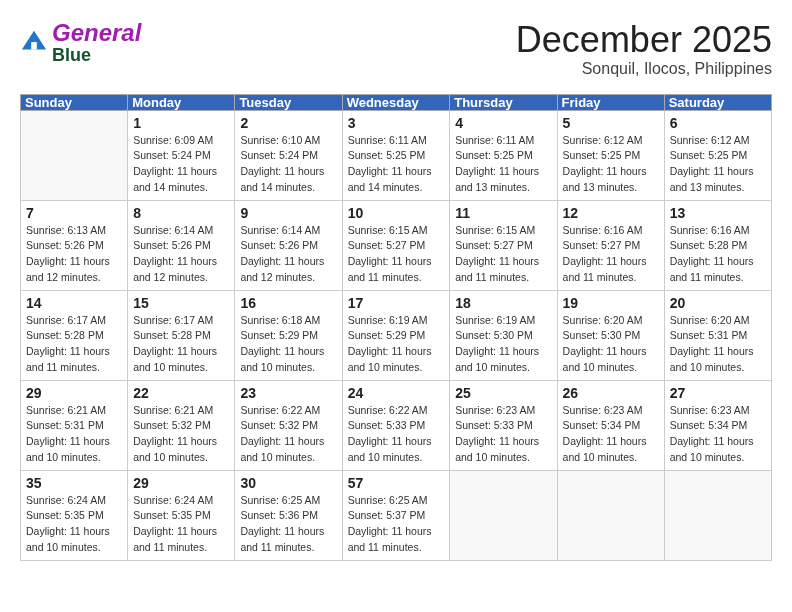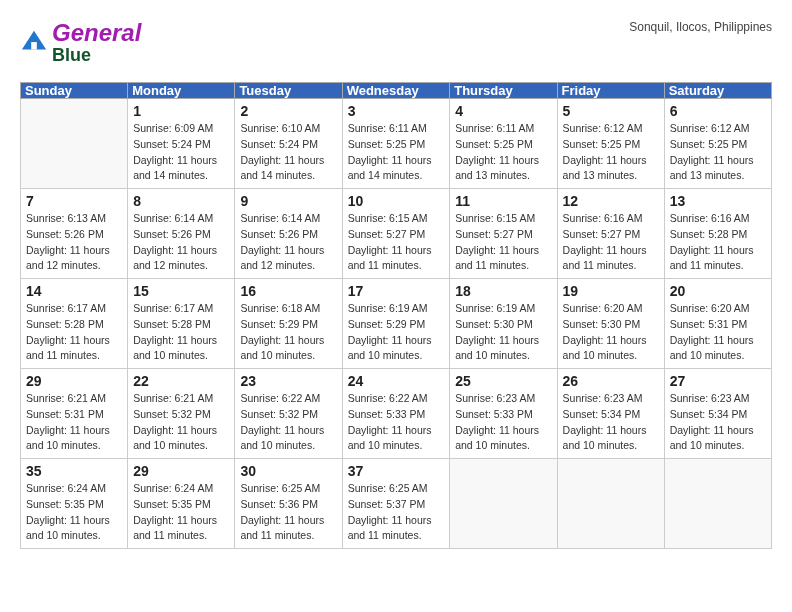--- a/index.html
+++ b/index.html
@@ -41,21 +41,21 @@
     .title-area {
       text-align: right;
     }
     .month-title {
       font-size: 36px;
       font-weight: normal;
       color: #222;
       line-height: 1.1;
     }
     .location-title {
-      font-size: 12px;
+      font-size: 16px;
       color: #444;
     }
     .calendar-table {
       width: 100%;
       border-collapse: collapse;
       font-size: 11px;
     }
     .calendar-table thead tr th {
       background: #3366bb;
       color: #fff;
@@ -100,20 +100,21 @@
     <div>
       <div>
         <span class="logo-text-general">General</span>
       </div>
       <div>
         <span class="logo-text-blue">Blue</span>
       </div>
     </div>
   </div>
   <div class="title-area">
+    <div class="month-title">December 2025</div>
     <div class="location-title">Sonquil, Ilocos, Philippines</div>
   </div>
 </div>
 
 <table class="calendar-table">
   <thead>
     <tr>
     <th>Sunday</th>
         <th>Monday</th>
         <th>Tuesday</th>
@@ -248,21 +249,21 @@
         </td>
         <td>
           <span class="day-number">29</span>
           <div class="day-detail">Sunrise: 6:24 AM<br>Sunset: 5:35 PM<br>Daylight: 11 hours and 11 minutes.</div>
         </td>
         <td>
           <span class="day-number">30</span>
           <div class="day-detail">Sunrise: 6:25 AM<br>Sunset: 5:36 PM<br>Daylight: 11 hours and 11 minutes.</div>
         </td>
         <td>
-          <span class="day-number">37</span>
+          <span class="day-number">57</span>
           <div class="day-detail">Sunrise: 6:25 AM<br>Sunset: 5:37 PM<br>Daylight: 11 hours and 11 minutes.</div>
         </td>
         <td class="empty"></td>
         <td class="empty"></td>
         <td class="empty"></td>
       </tr>
     </tbody>
 </table>
 
 </body></html>

